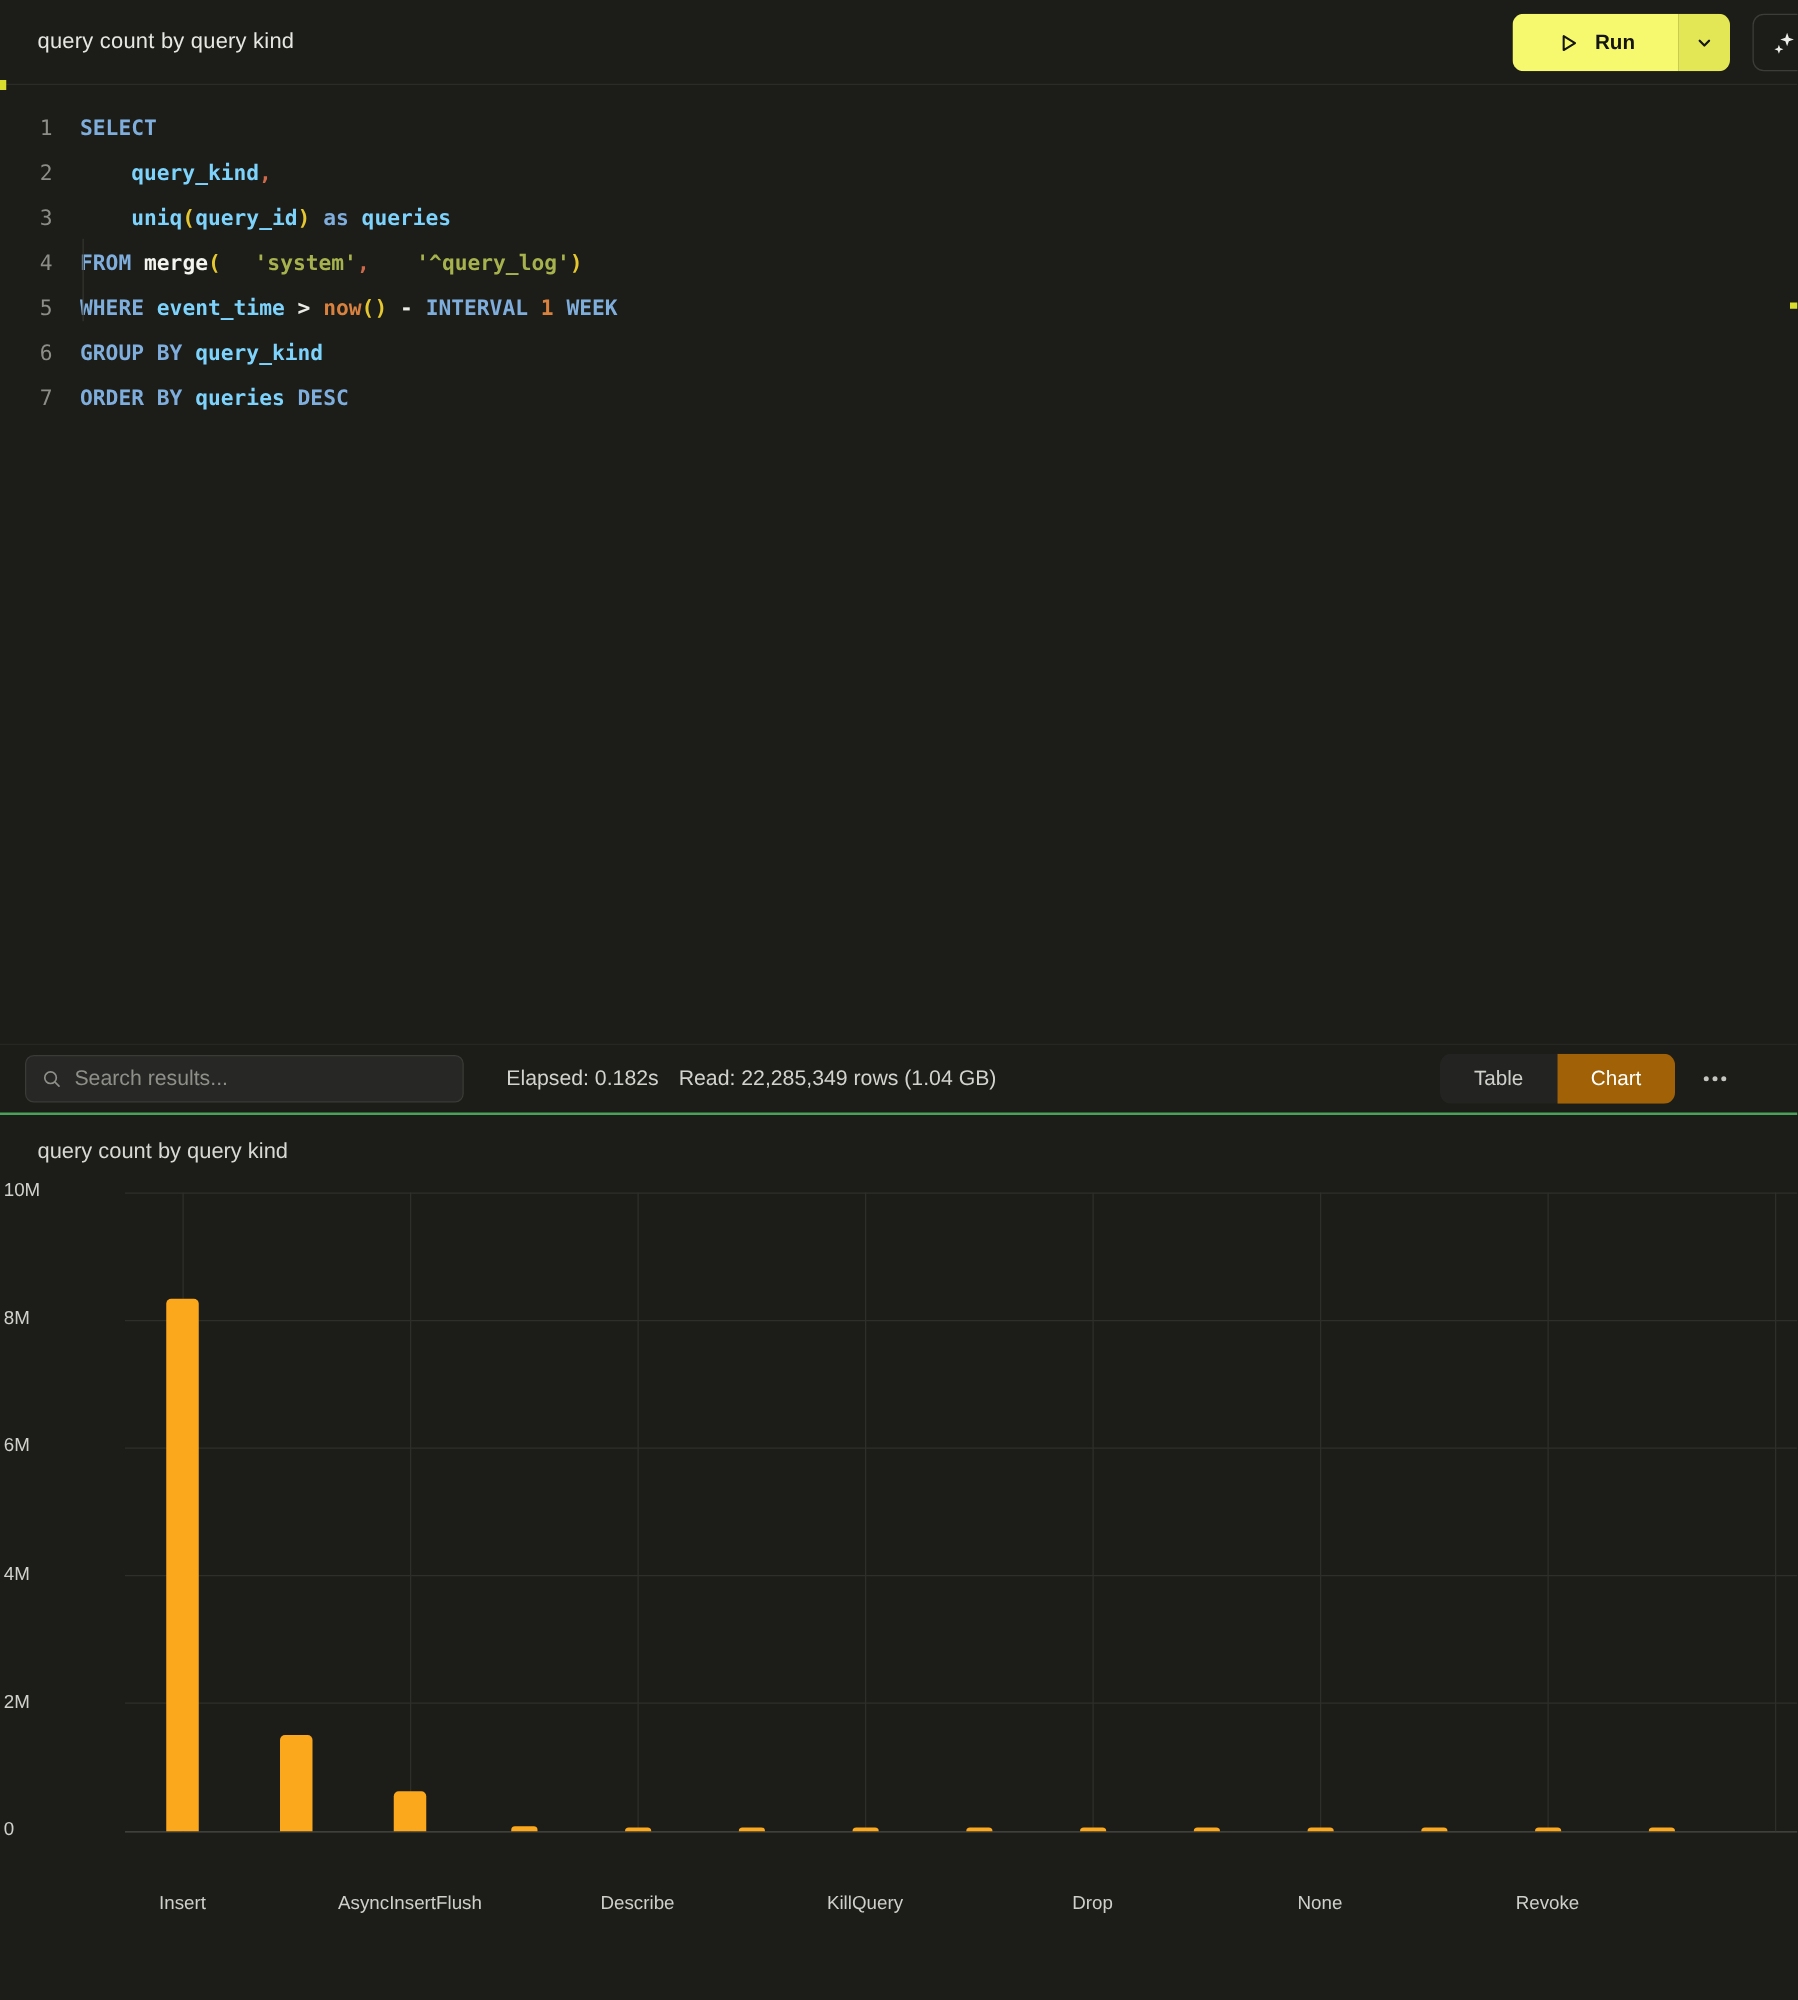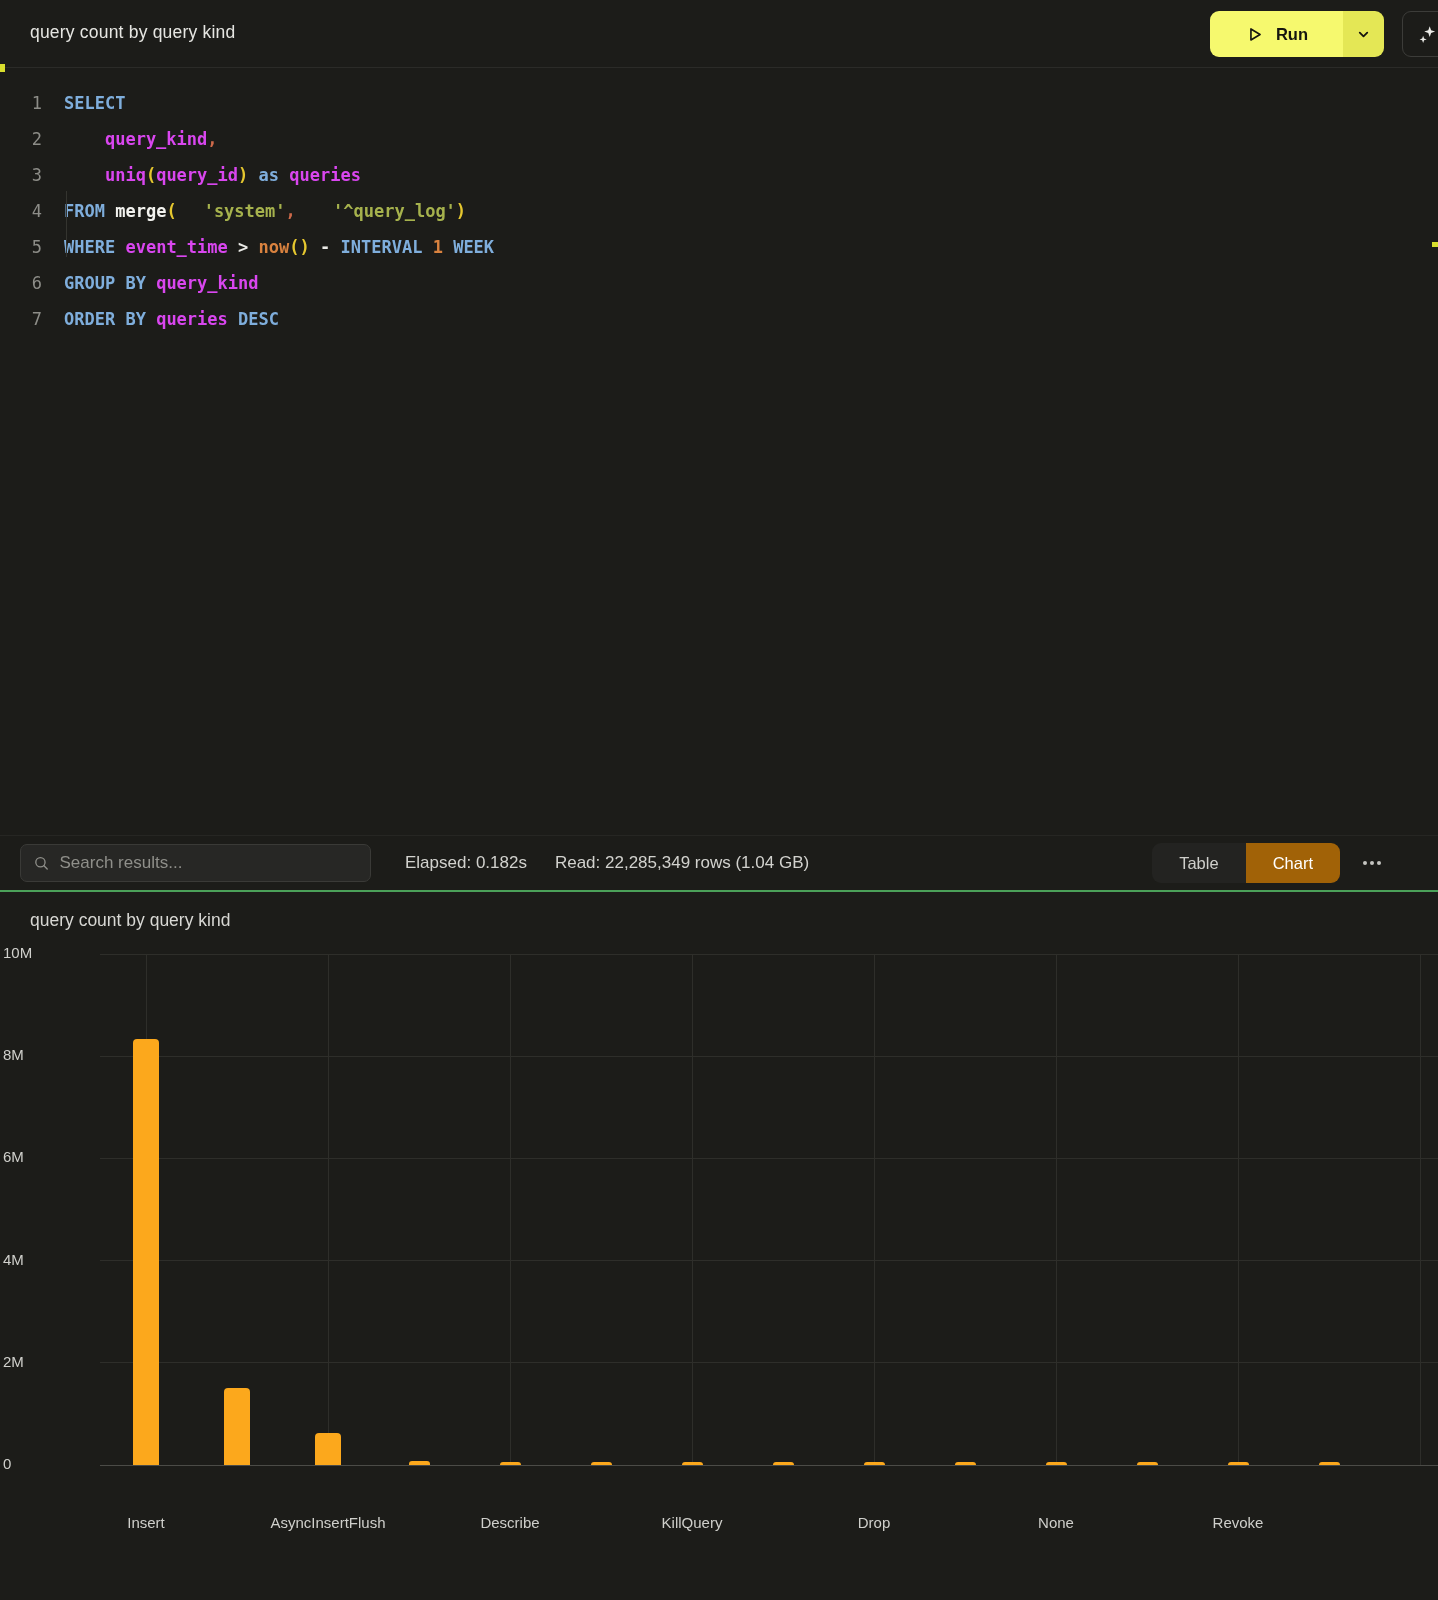--- a/index.html
+++ b/index.html
@@ -21,40 +21,40 @@
   .ghost-btn { position:absolute; left:1402px; top:11px; width:50px; height:46px; border:1px solid #3C3C39; border-radius:9px;
     display:flex; align-items:center; justify-content:center; background:transparent; cursor:pointer; }
   .edge-tick-left { position:absolute; left:0; top:64px; width:5px; height:8px; background:#D9DE2E; z-index:5; }
 
   
   .editor { position:relative; height:767px; padding-top:17px; font-family:"DejaVu Sans Mono", monospace; font-size:17px; line-height:36px; }
   .code-line { display:flex; }
   .ln { width:42px; text-align:right; color:#8D8D88; font-weight:400; flex:0 0 auto; }
   .lc { padding-left:22px; white-space:pre; font-weight:700; color:#EBEBE7; }
   .tok-kw  { color:#7FAEDC; }
-  .tok-id  { color:#d946ef; }
+  .tok-id  { color:#7dd3fc; }
   .tok-fn  { color:#F3F3EF; }
   .tok-str { color:#A6B24D;margin-left:27px; }
   .tok-num { color:#D9823F; }
   .tok-punc{ color:#CE6A4A; }
   .tok-par { color:#E5C72F; }
   .tok-op  { color:#EBEBE7; }
   .indent-guide { position:absolute; left:66px; top:123px; width:1px; height:66px; background:#34342F; }
   .scroll-marker { position:absolute; right:0; top:174px; width:6px; height:5px; background:#D9DE2E; }
 
   
   .results-bar { position:relative; height:55px; border-top:1px solid #262623; display:flex; align-items:center; padding:0 20px; }
   .search-box { width:351px; height:38px; background:#272725; border:1px solid #3A3A37; border-radius:7px;
     display:flex; align-items:center; padding:0 12px; gap:10px; }
   .search-box input { background:transparent; border:none; outline:none; color:#D6D6D2; font-size:17px; width:100%;
     font-family:"Liberation Sans", sans-serif; }
   .search-box input::placeholder { color:#8F8F8A; }
   .stat { color:#D2D2CE; font-size:17px; }
   .stat.elapsed { margin-left:34px; }
-  .stat.read { margin-left:28px; }
+  .stat.read { margin-left:16px; }
   .view-toggle { margin-left:auto; display:flex; border-radius:9px; overflow:hidden; height:40px;text-align:center; }
   .view-seg { padding:0 27px; display:flex; align-items:center; font-size:16.5px; cursor:pointer; }
   .view-seg.inactive { background:#232321; color:#CFCFCB; }
   .view-seg.active { background:#a16207; color:#FFFFFF; }
   .more-btn { margin-left:21px; margin-right:35px; display:flex; gap:3px; cursor:pointer; padding:6px 2px; }
   .more-btn i { width:4px; height:4px; border-radius:50%; background:#C5C5C1; }
 
   .green-divider { height:2px; background:#4BA159; }
 
   

